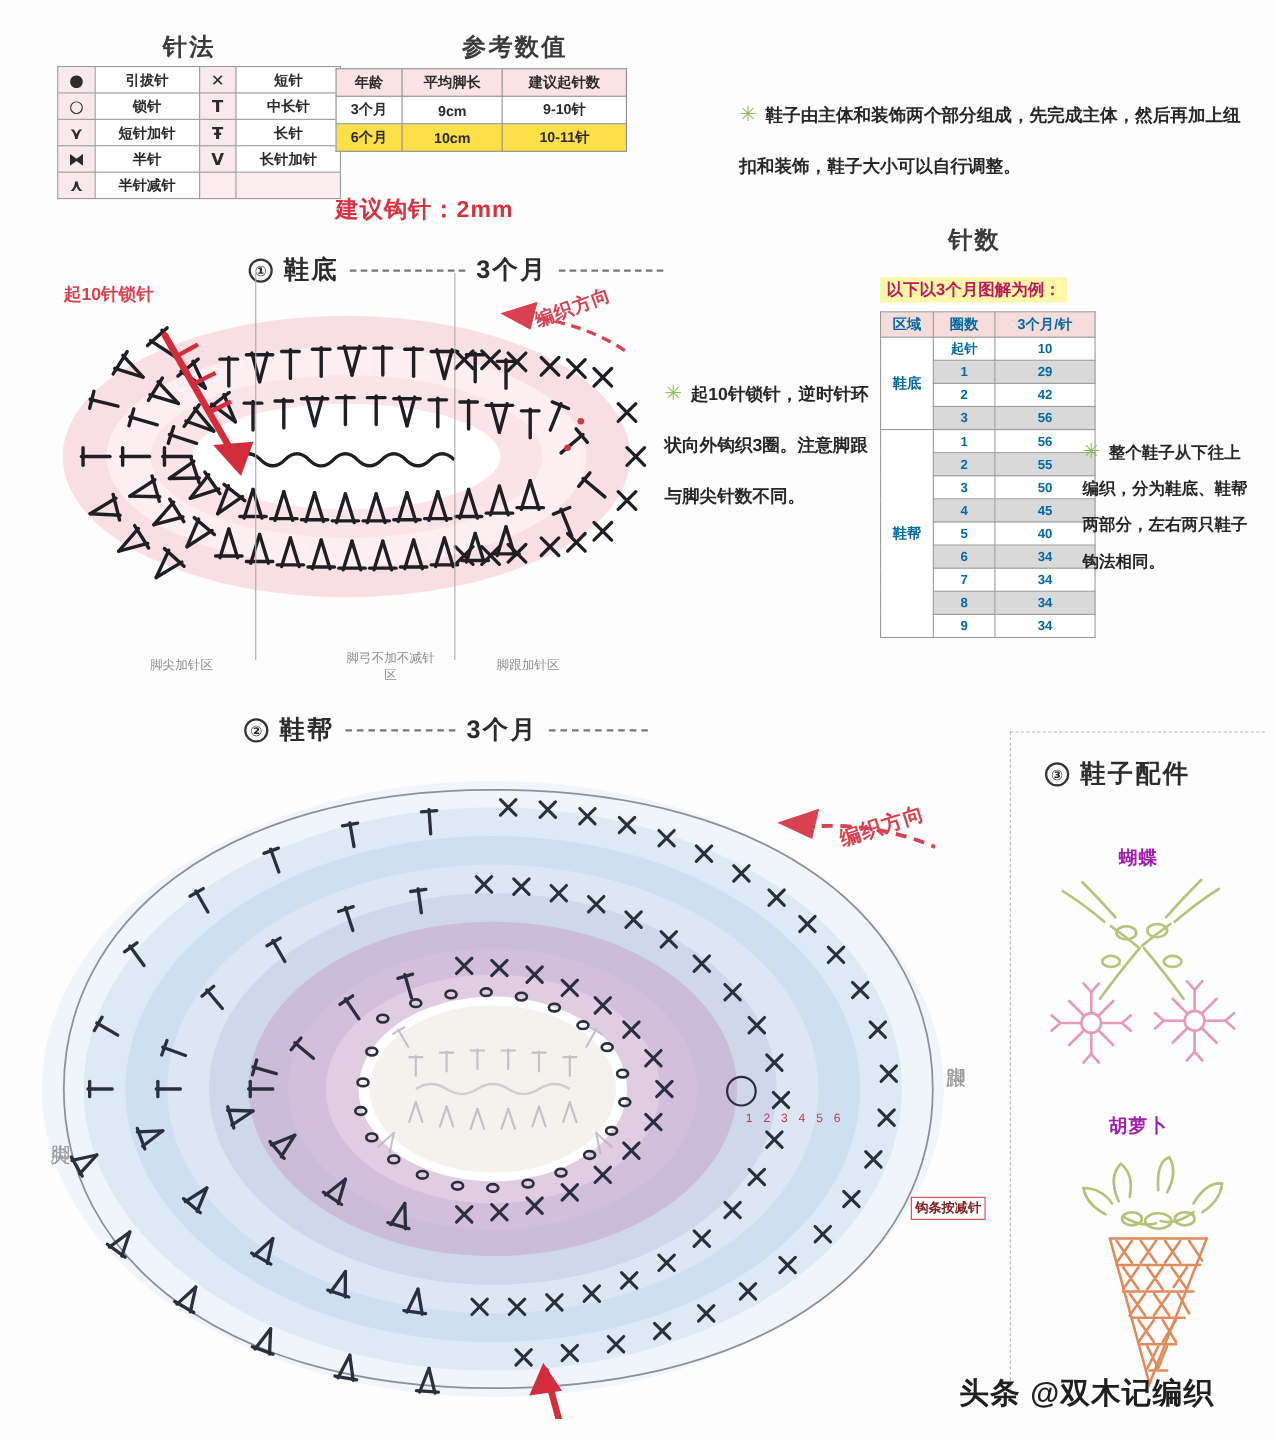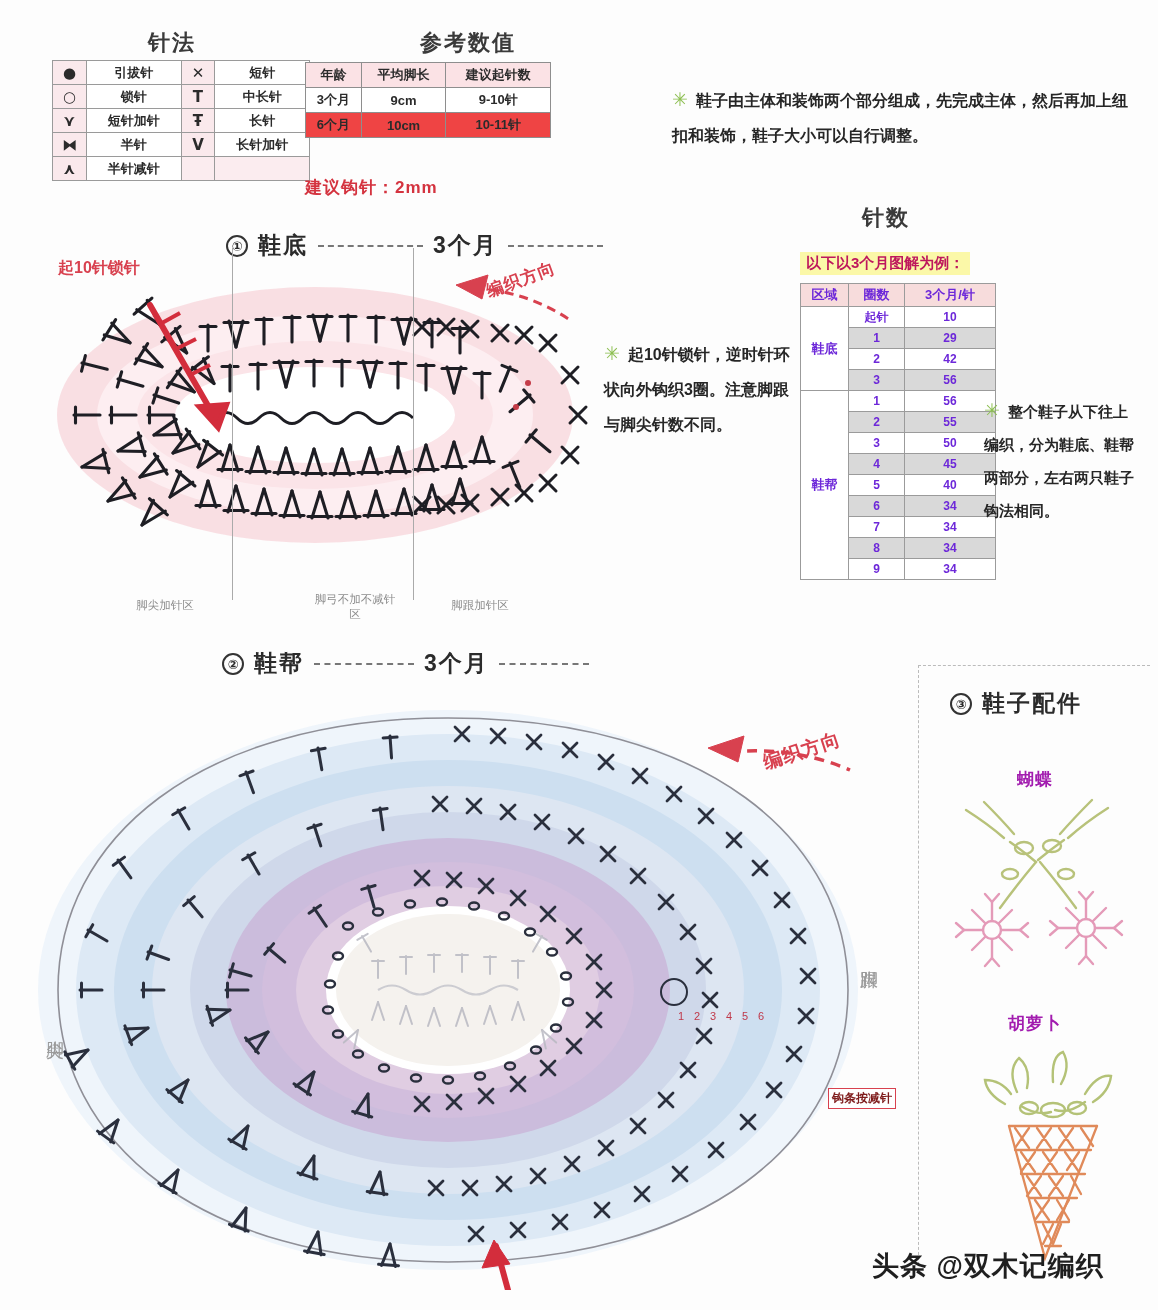--- a/index.html
+++ b/index.html
@@ -29,52 +29,52 @@
     padding:0 2px; color:#2b2b2b; font-weight:bold;
   }
   table.legend td.sym {
     width:34px; background:#fae9ec; font-size:15px;
     font-family:"DejaVu Sans",sans-serif;
   }
   table.legend td.nm { width:95px; background:#fff; }
   table.legend td.blank { background:#fbecef; }
 
   
-  #ref-wrap { left:305px; top:62px; width:246px; }
+  #ref-wrap { left:305px; top:62px; width:265px; }
   table.ref { border-collapse:collapse; width:100%; background:#fff; }
   table.ref th, table.ref td {
     border:1px solid #8e8e8e; height:25px; font-size:13px;
     text-align:center; font-weight:bold; color:#2b2b2b;
   }
   table.ref th { background:#fbe2e5; }
-  table.ref tr.alt td { background:#ef4444; }
+  table.ref tr.alt td { background:#fde047; }
   #hook-note {
-    left:305px; top:176px; font-size:17px; font-weight:bold; color:#d4333f;
+    left:305px; top:176px; font-size:21px; font-weight:bold; color:#d4333f;
     letter-spacing:1px;
   }
 
   
-  .note { font-size:16px; line-height:35px; color:#262626; font-weight:bold; }
+  .note { font-size:16px; line-height:46px; color:#262626; font-weight:bold; }
   .star { color:#8dbf52; font-size:19px; font-weight:bold; margin-right:8px; }
 
   #note-top { left:672px; top:82px; width:470px; }
   #note-mid { left:604px; top:336px; width:190px; }
   #note-right { left:984px; top:378px; width:150px; font-size:15px; line-height:33px;margin-top:16px;}
 
   
   #count-title { left:862px; top:203px; }
   #count-hint {
     left:800px; top:252px; background:#fbf8a8; padding:2px 6px;
     font-size:15px; font-weight:bold; color:#be185d;
   }
   #count-wrap { left:800px; top:283px; width:196px; }
   table.count { border-collapse:collapse; width:100%; background:#fff; }
   table.count th, table.count td {
     border:1px solid #9b9b9b; font-size:12px; height:21px;
-    text-align:center; font-weight:bold; color:#6d28d9;
+    text-align:center; font-weight:bold; color:#0369a1;
   }
   table.count th { background:#f7dcdc; height:23px; font-size:13px; }
   table.count td.zone { width:48px; background:#fff; font-size:13px; }
   table.count td.ring { width:56px; }
   table.count td.val  { width:auto; }
   table.count tr.g td.ring, table.count tr.g td.val { background:#d9d9d9; }
 
   
   .diagram-head { display:flex; align-items:center; gap:10px; }
   .circ-num {

